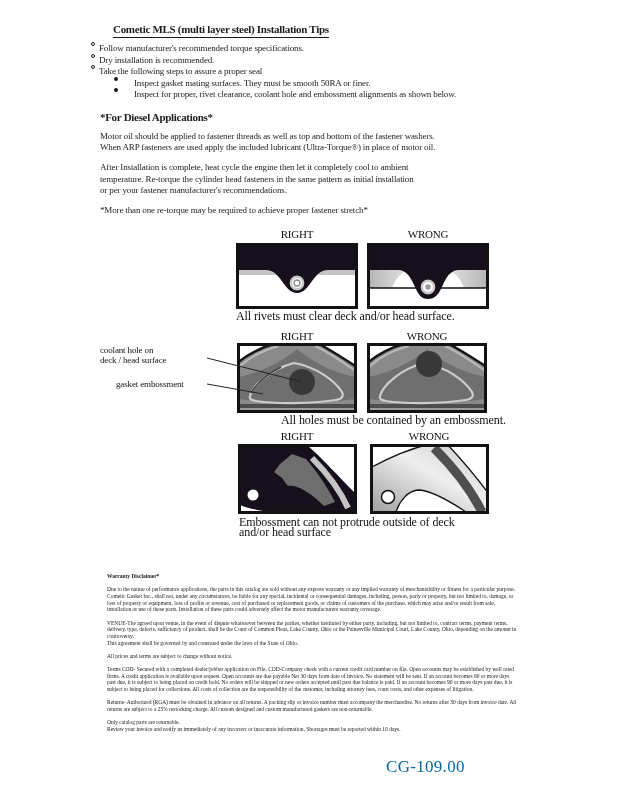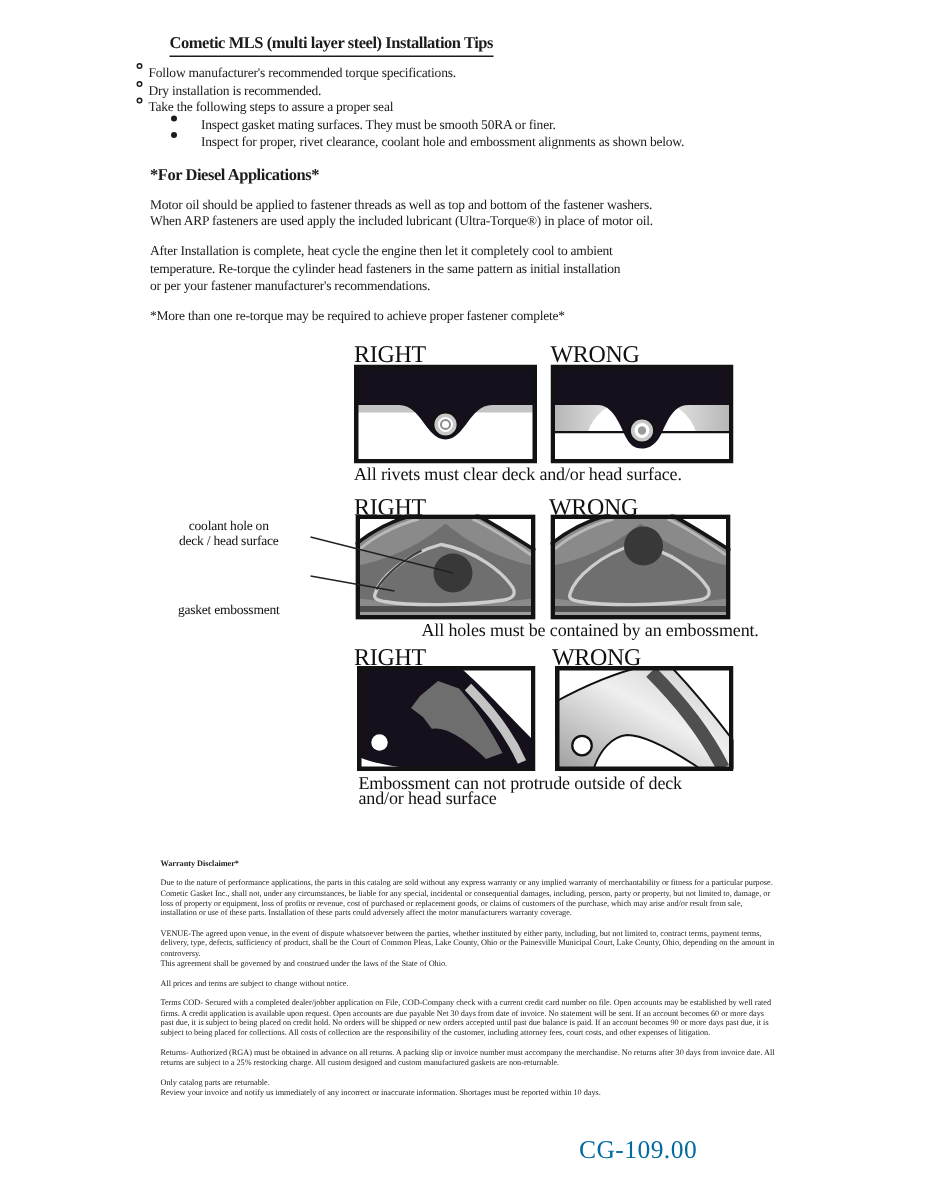--- a/index.html
+++ b/index.html
@@ -30,24 +30,24 @@
   .b-row{display:flex;align-items:flex-start;height:11.5px;white-space:nowrap;}
   .b-row.sub{padding-left:23px;gap:12px;}
   .marker{flex:0 0 auto;width:4px;height:4px;border-radius:50%;margin-right:4px;position:relative;top:-1px;}
   .marker.open{border:1px solid var(--ink);}
   .marker.fill{background:var(--ink);}
   
   .diesel{left:100px;top:112px;width:420px;font-size:9px;letter-spacing:-0.15px;line-height:11.5px;}
   .diesel h2{font-size:11px;font-weight:700;letter-spacing:-0.3px;margin-bottom:7px;}
   .diesel p{white-space:pre-line;margin-bottom:8.5px;}
   
-  .dlabel{font-size:16px;letter-spacing:-0.2px;width:122px;color:#111;}
+  .dlabel{font-size:11px;letter-spacing:-0.2px;text-align:center;width:122px;color:#111;}
   .caption{font-size:12px;letter-spacing:-0.1px;line-height:9.5px;white-space:pre-line;color:#111;}
   .dbox{display:block;}
-  .ann{font-size:9px;letter-spacing:-0.15px;line-height:10px;text-align:center;width:105px;white-space:pre-line;color:#111;}
+  .ann{font-size:9px;letter-spacing:-0.15px;line-height:10px;text-align:left;width:105px;white-space:pre-line;color:#111;}
   
   svg .border{fill:none;stroke:#121212;stroke-width:3;}
   svg .blackfill{fill:var(--diagram_black);}
   svg .whitefill{fill:#ffffff;}
   
   .fineprint{left:107px;top:573px;width:411px;font-size:5.5px;line-height:6.7px;letter-spacing:-0.02px;color:#222;}
   .fineprint .fp-h{font-weight:700;margin-bottom:6.5px;}
   .fineprint p{margin-bottom:6.5px;white-space:pre-line;}
   .page-code{left:386px;top:757px;font-size:17px;letter-spacing:0.3px;color:#0369a1;}
 </style>
@@ -81,21 +81,21 @@
     </div>
   </div>
 
   <div class="abs diesel">
     <h2>*For Diesel Applications*</h2>
     <p>Motor oil should be applied to fastener threads as well as top and bottom of the fastener washers.
 When ARP fasteners are used apply the included lubricant (Ultra-Torque®) in place of motor oil.</p>
     <p>After Installation is complete, heat cycle the engine then let it completely cool to ambient
 temperature. Re-torque the cylinder head fasteners in the same pattern as initial installation
 or per your fastener manufacturer's recommendations.</p>
-    <p>*More than one re-torque may be required to achieve proper fastener complete*</p>
+    <p>*More than one re-torque may be required to achieve proper fastener stretch*</p>
   </div>
 
   <div class="abs dlabel" style="left:236px;top:228px;">RIGHT</div>
   <div class="abs dlabel" style="left:367px;top:228px;">WRONG</div>
 
   <svg class="abs dbox" style="left:236px;top:243px;" width="122" height="66" viewBox="0 0 122 66">
     <rect x="0" y="0" width="122" height="66" class="whitefill"></rect>
     <rect x="2" y="26" width="40" height="6" fill="var(--deck_gray)"></rect>
     <rect x="80" y="26" width="40" height="6" fill="var(--deck_gray)"></rect>
     <path class="blackfill" d="M2,2 H120 V27 H92 C77,27 74,50 61,50 C48,50 45,27 30,27 H2 Z"></path>
@@ -128,21 +128,21 @@
     <rect x="1.5" y="1.5" width="119" height="63" class="border"></rect>
   </svg>
 
   <div class="abs caption" style="left:236px;top:312px;">All rivets must clear deck and/or head surface.</div>
 
   <div class="abs dlabel" style="left:236px;top:330px;">RIGHT</div>
   <div class="abs dlabel" style="left:366px;top:330px;">WRONG</div>
 
   <div class="abs ann" style="left:100px;top:345px;">coolant hole on
 deck / head surface</div>
-  <div class="abs ann" style="left:100px;top:379px;margin-top:22px;">gasket embossment</div>
+  <div class="abs ann" style="left:116px;top:379px;">gasket embossment</div>
   <svg class="abs" style="left:205px;top:348px;z-index:5;" width="100" height="52" viewBox="0 0 100 52">
     <line x1="2" y1="10" x2="97" y2="34" stroke="#222" stroke-width="1"></line>
     <line x1="2" y1="36" x2="58" y2="46" stroke="#222" stroke-width="1"></line>
   </svg>
 
   <svg class="abs dbox" style="left:237px;top:343px;" width="120" height="70" viewBox="0 0 120 70">
     <rect x="0" y="0" width="120" height="70" fill="var(--mid_gray)"></rect>
     <rect x="2" y="61" width="116" height="4" fill="#4d4d4d"></rect>
     <rect x="2" y="65" width="116" height="4" fill="#9c9c9c"></rect>
     <path class="whitefill" d="M0,0 H40 C24,4 10,12 0,20 Z"></path>

